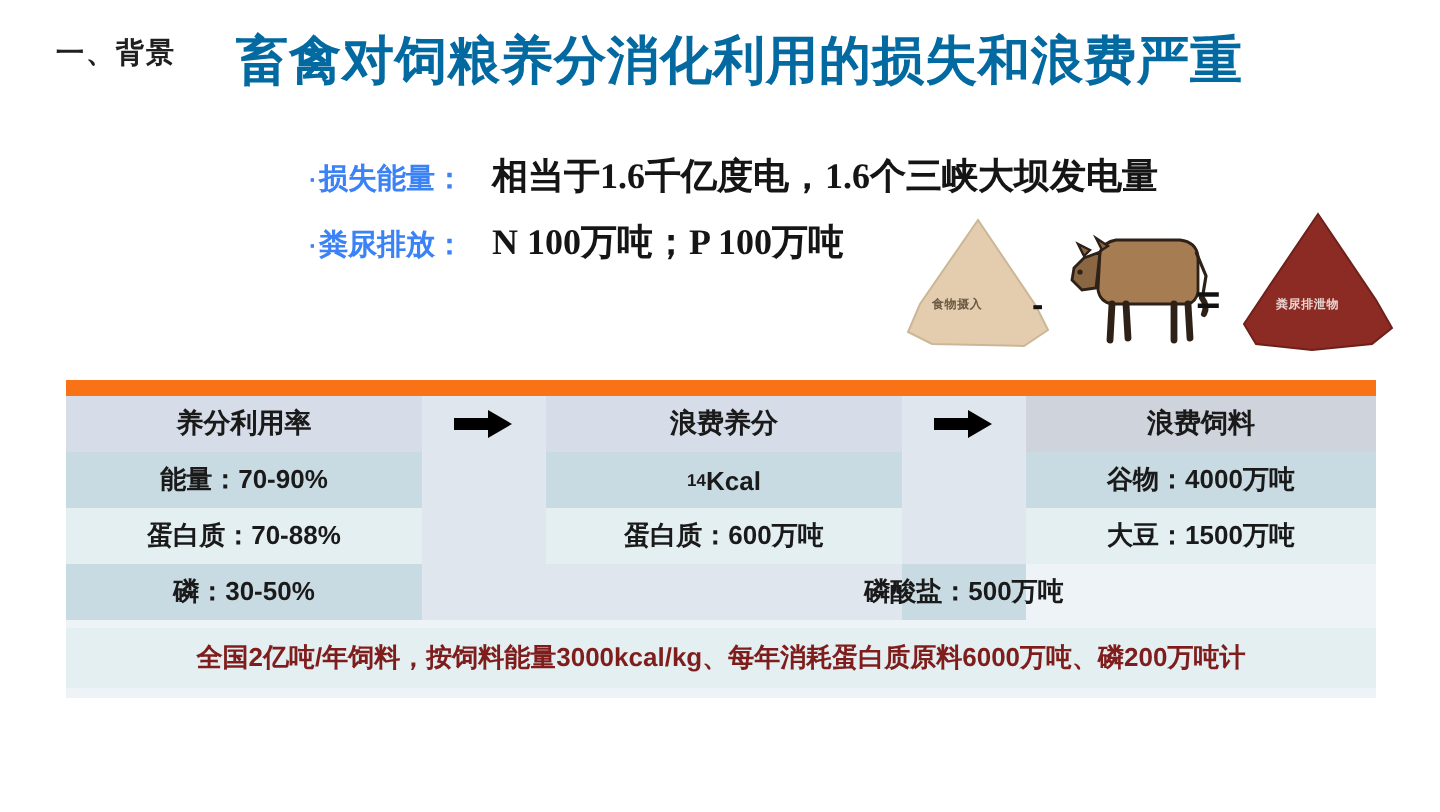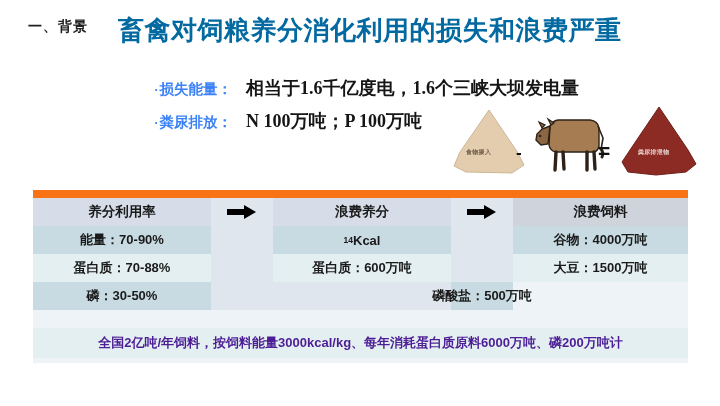--- a/index.html
+++ b/index.html
@@ -164,29 +164,29 @@
     align-items: center;
     justify-content: center;
   }
   .arrow {
     width: 30px;
     height: 16px;
   }
   .sup { font-size: 8.5px; vertical-align: super; }
 
   .footer-row {
-    margin-top: 18px;
+    margin-top: 4px;
     height: 30px;
     background: #e4eff1;
     display: flex;
     align-items: center;
     justify-content: center;
     font-size: 13px;
     font-weight: 700;
-    color: #4c1d95;
+    color: #7f1d1d;
     white-space: nowrap;
   }
 </style>
 </head>
 <body>
 
 <div class="section-label">一、背景</div>
 <div class="slide-title">畜禽对饲粮养分消化利用的损失和浪费严重</div>
 
 <div class="bullets">

